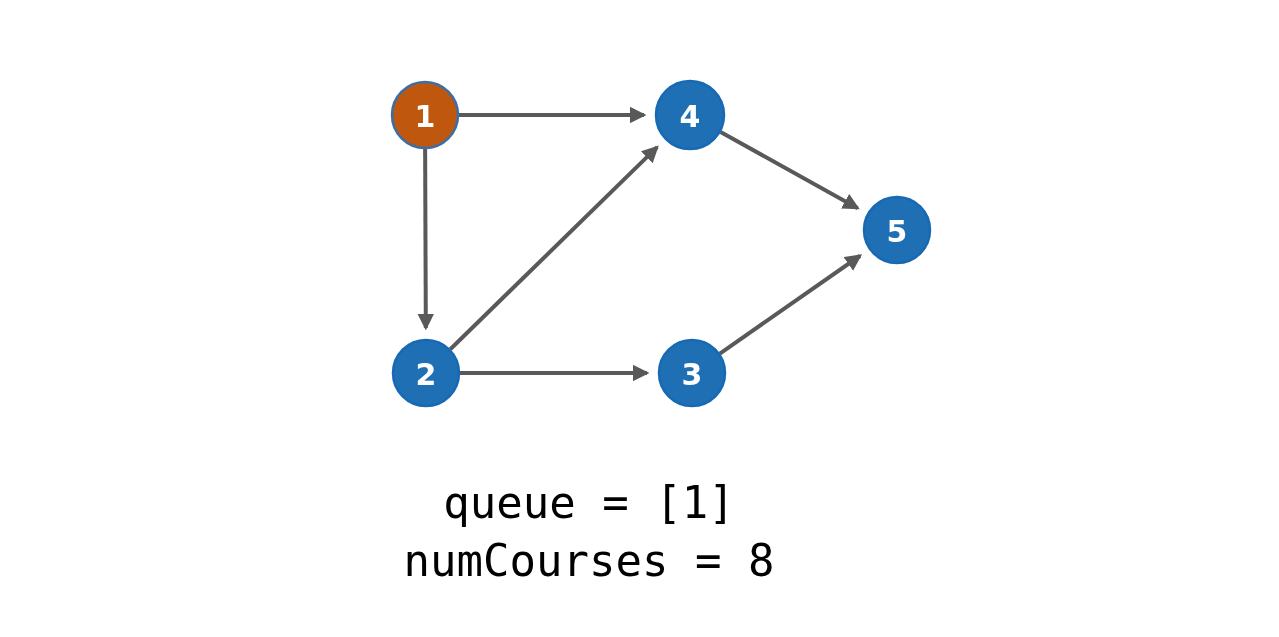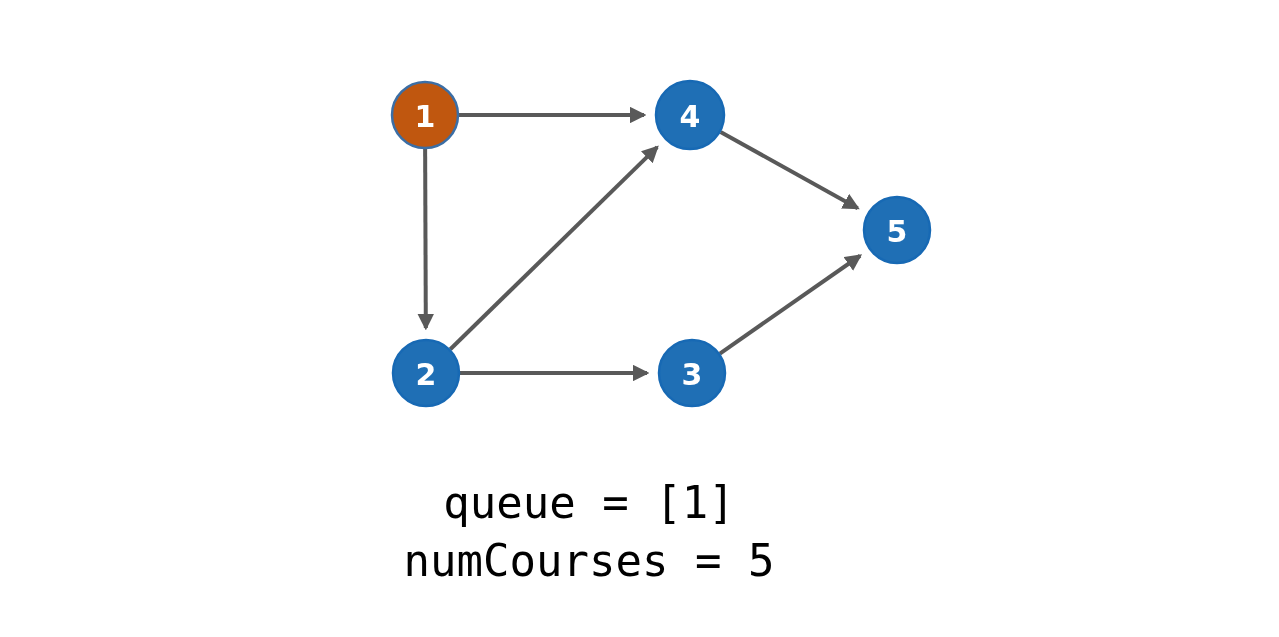--- a/index.html
+++ b/index.html
@@ -98,16 +98,16 @@
         </g>
         <g>
           <circle class="node-circle" cx="897" cy="230" r="33" fill="#1f6fb5" stroke="#1769b4"></circle>
           <text class="node-label" x="897" y="231" fill="#ffffff">5</text>
         </g>
       </g>
   </svg>
 
   <div class="caption-block">
     <div class="caption-line">queue = [1]</div>
-    <div class="caption-line">numCourses = 5</div>
+    <div class="caption-line">numCourses = 8</div>
   </div>
 
 </div>
 
 </body></html>

